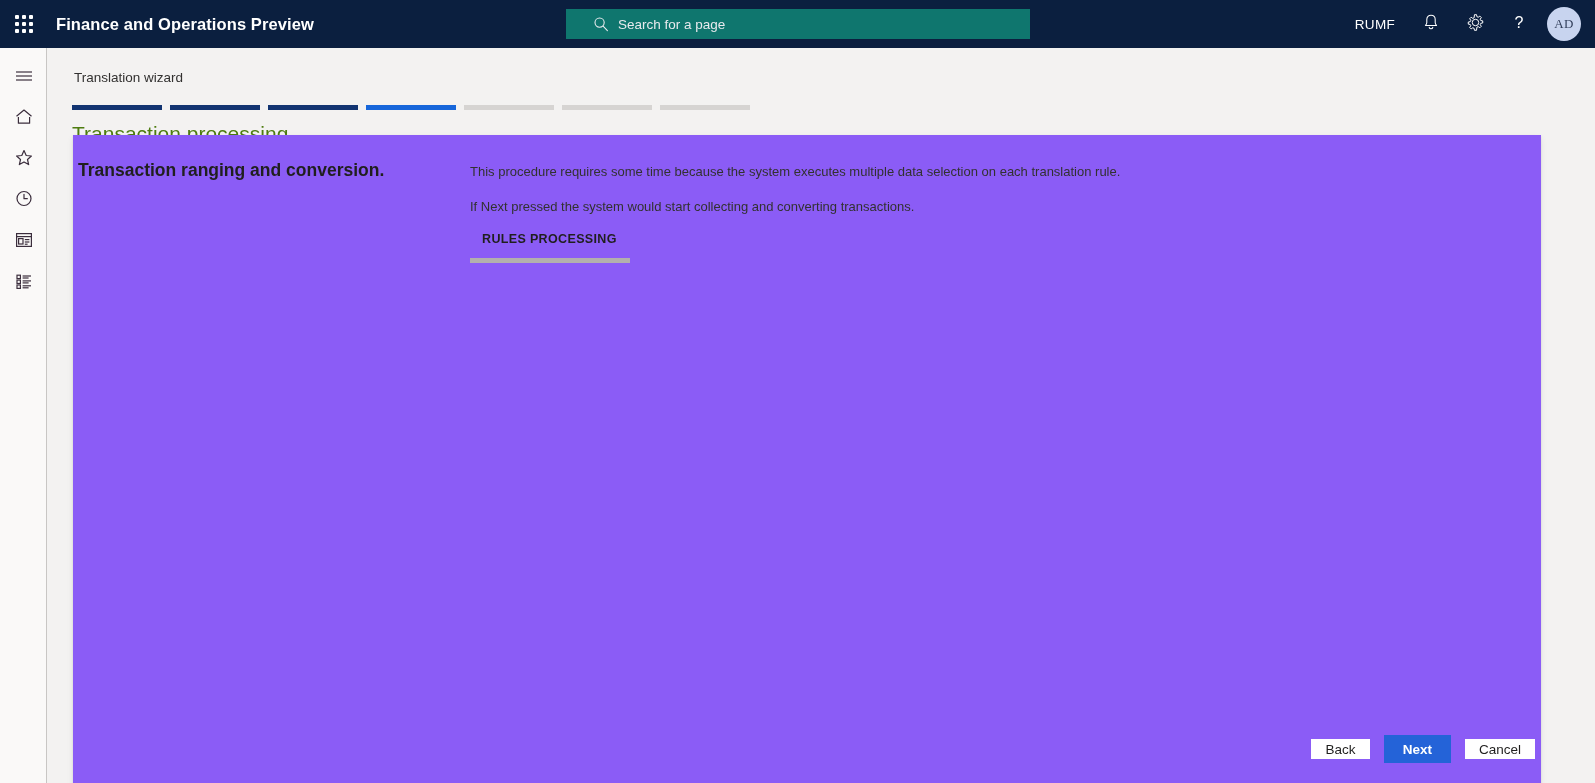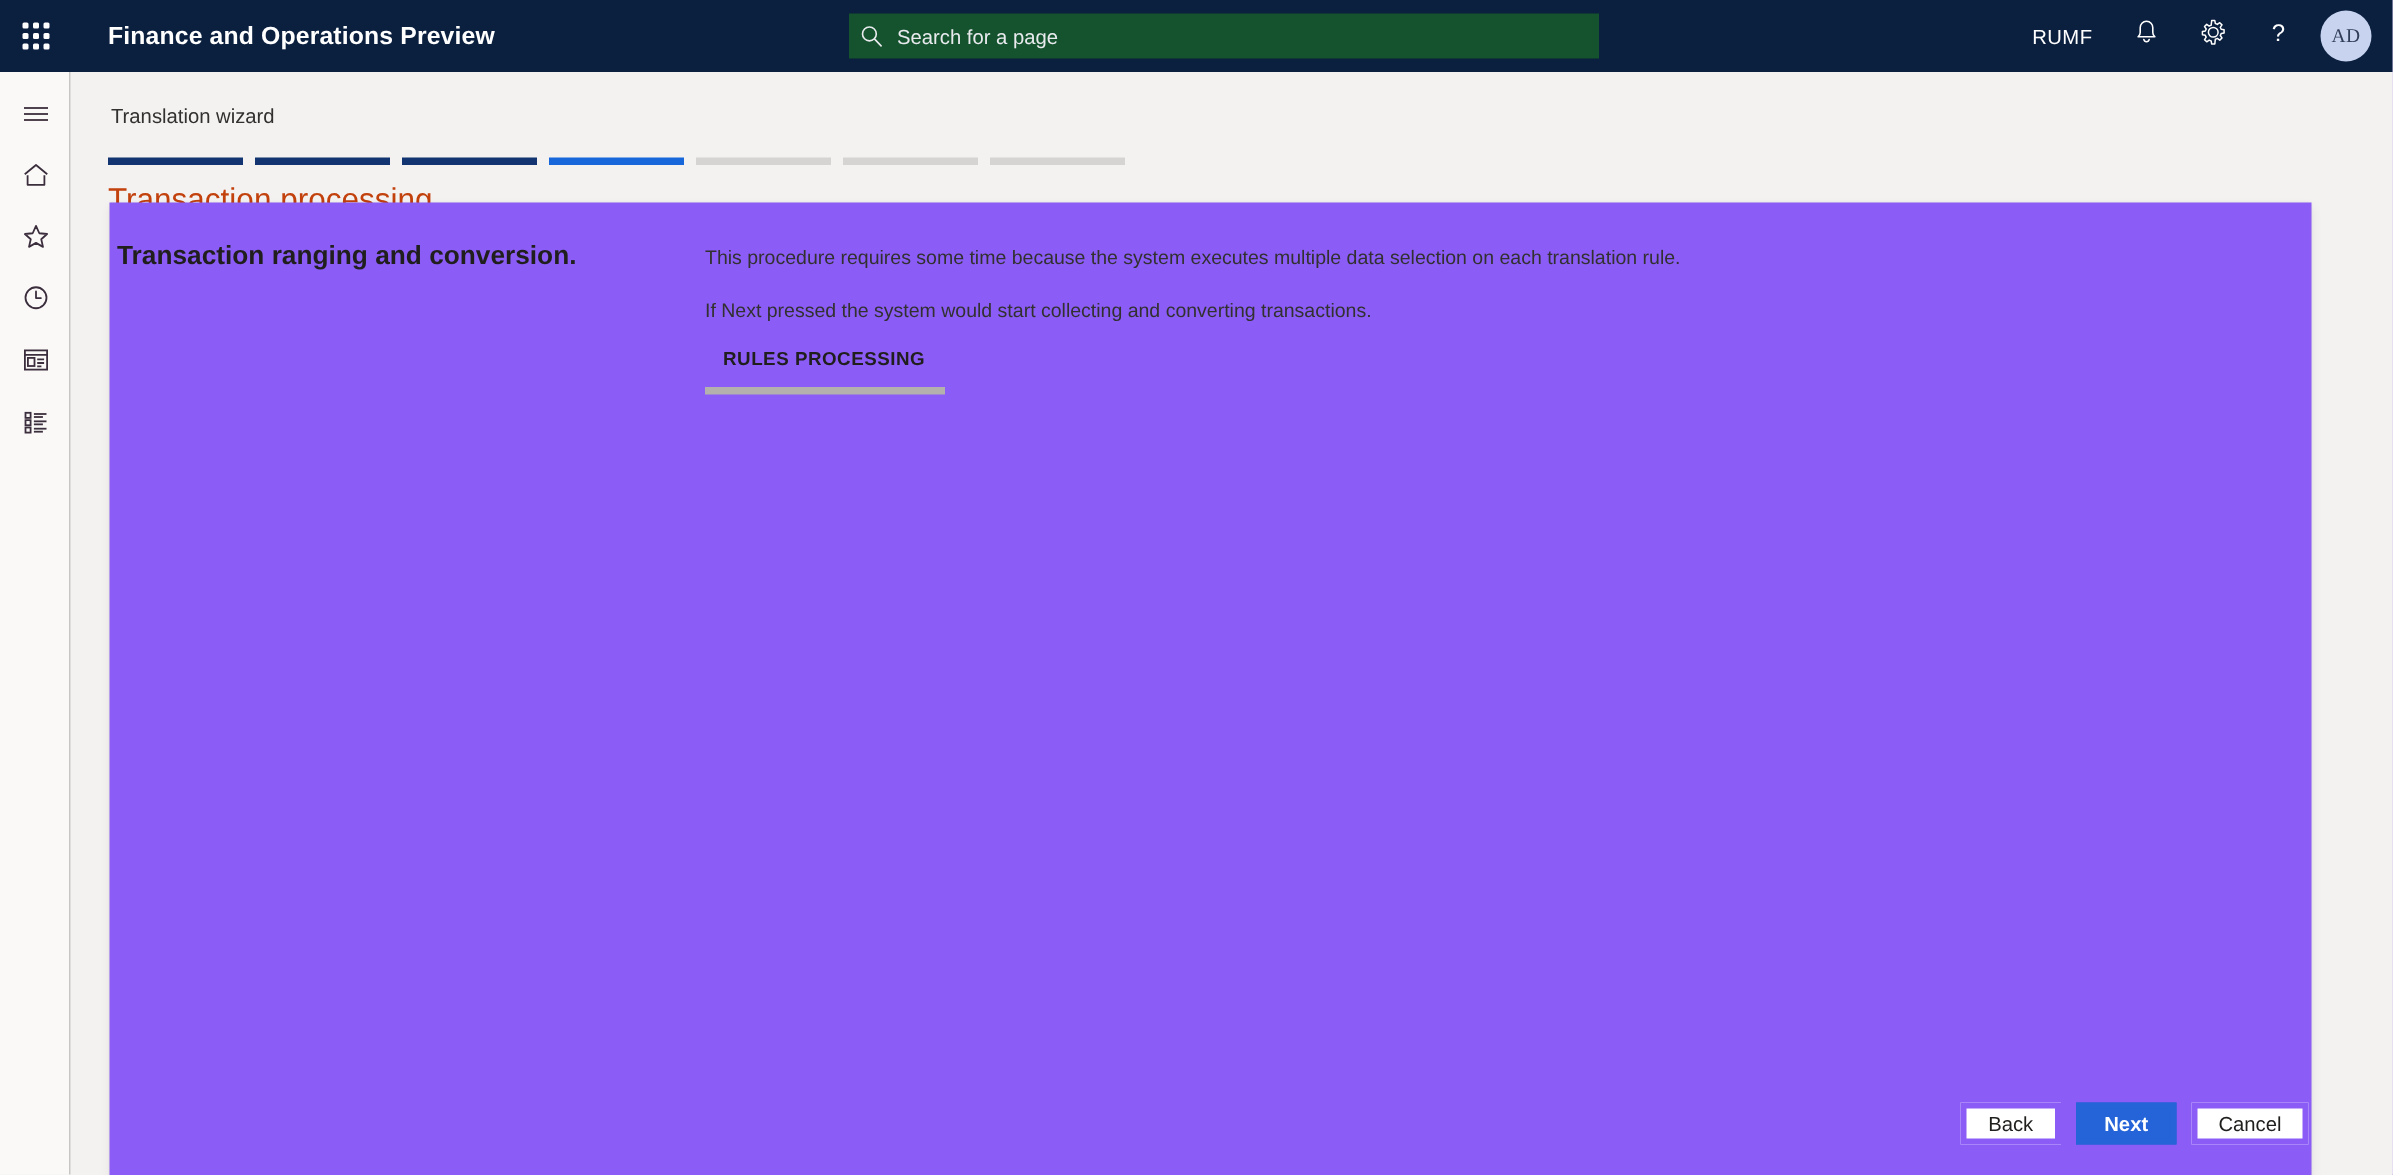--- a/index.html
+++ b/index.html
@@ -15,21 +15,20 @@
 
   
   .topbar {
     position: absolute;
     top: 0; left: 0;
     width: 1595px;
     height: 48px;
     background: #0b1f3f;
     display: flex;
     align-items: center;
-    gap: 16px;
   }
 
   .waffle {
     width: 48px;
     height: 48px;
     display: flex;
     align-items: center;
     justify-content: center;
     cursor: pointer;
   }
@@ -52,26 +51,26 @@
     font-size: 16.5px;
     font-weight: bold;
     letter-spacing: 0.1px;
     white-space: nowrap;
   }
 
   .search-wrap {
     position: absolute;
     left: 566px;
     top: 9px;
-    width: 500px;
+    width: 464px;
     height: 30px;
-    background: #14532d;
-    display: flex;
-    align-items: center;
-    padding: 0 6px;
+    background: #0f766e;
+    display: flex;
+    align-items: center;
+    padding: 0 26px;
     cursor: text;
   }
   .search-icon {
     width: 18px; height: 18px;
     flex: 0 0 auto;
     display: flex; align-items: center; justify-content: center;
   }
   .search-text {
     margin-left: 8px;
     color: #e8eaee;
@@ -170,21 +169,21 @@
     cursor: pointer;
   }
   .step.done    { background: #123471; }
   .step.current { background: #1766da; }
   .step.todo    { background: #d6d4d2; }
 
   .page-title {
     position: absolute;
     left: 24px; top: 74px;
     font-size: 21px;
-    color: #c2410c;
+    color: #4d7c0f;
     font-weight: normal;
     white-space: nowrap;
   }
 
   
   .card {
     position: absolute;
     left: 25px;
     top: 87px;
     width: 1468px;

